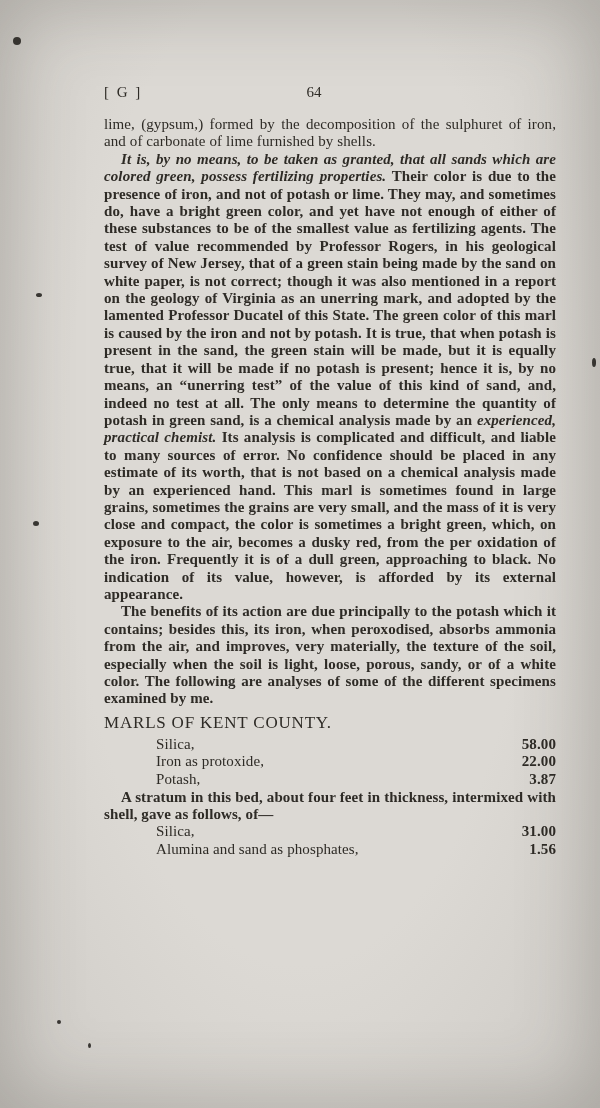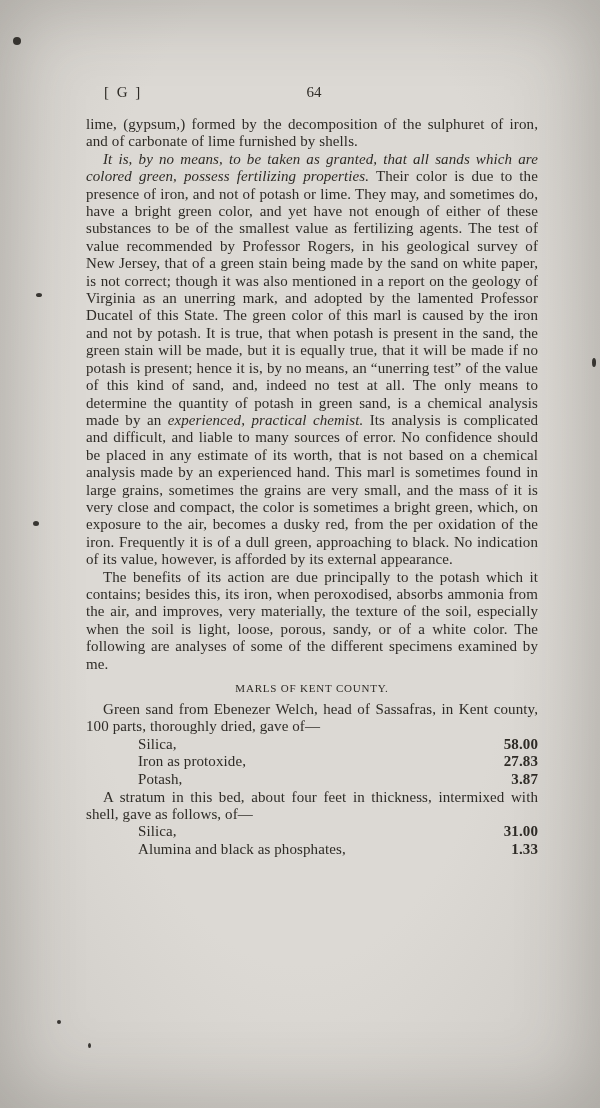--- a/index.html
+++ b/index.html
@@ -21,35 +21,35 @@
     left: 104px;
     width: 452px;
     height: 20px;
     font-size: 15px;
   }
   .sig { position: absolute; left: 0; top: 0; letter-spacing: 2px; }
   .pageno { position: absolute; left: 0; right: 32px; text-align: center; }
   .textblock {
     position: absolute;
     top: 116px;
-    left: 86px;
+    left: 104px;
     width: 452px;
     font-size: 15px;
     line-height: 17.4px;
     text-align: justify;
     letter-spacing: 0.1px;
   }
   .textblock p { margin: 0; }
-  p.indent { text-indent: 17px; }
+  p.indent { text-indent: 17px; font-weight: bold; }
   .it { font-style: italic; }
   h2.section-heading {
     margin: 5px 0 3px 0;
-    font-size: 11px;
+    font-size: 17px;
     font-weight: 500;
-    text-align: center;
+    text-align: left;
     letter-spacing: 0.8px;
     line-height: 20px;
   }
   .analysis-rows { margin: 0; }
   .analysis-row {
     display: flex;
     justify-content: space-between;
     padding-left: 52px;
     line-height: 17.6px;
   }
@@ -69,47 +69,46 @@
   <div class="textblock">
 
     <p><span>lime, (gypsum,) formed by the decomposition of the sulphuret of iron, and of carbonate of lime furnished by shells.</span></p>
 
     <p class="indent"><span class="it">It is, by no means, to be taken as granted, that all sands which are colored green, possess fertilizing properties.</span><span> Their color is due to the presence of iron, and not of potash or lime. They may, and sometimes do, have a bright green color, and yet have not enough of either of these substances to be of the smallest value as fertilizing agents. The test of value recommended by Professor Rogers, in his geological survey of New Jersey, that of a green stain being made by the sand on white paper, is not correct; though it was also mentioned in a report on the geology of Virginia as an unerring mark, and adopted by the lamented Professor Ducatel of this State. The green color of this marl is caused by the iron and not by potash. It is true, that when potash is present in the sand, the green stain will be made, but it is equally true, that it will be made if no potash is present; hence it is, by no means, an “unerring test” of the value of this kind of sand, and, indeed no test at all. The only means to determine the quantity of potash in green sand, is a chemical analysis made by an </span><span class="it">experienced, practical chemist.</span><span> Its analysis is complicated and difficult, and liable to many sources of error. No confidence should be placed in any estimate of its worth, that is not based on a chemical analysis made by an experienced hand. This marl is sometimes found in large grains, sometimes the grains are very small, and the mass of it is very close and compact, the color is sometimes a bright green, which, on exposure to the air, becomes a dusky red, from the per oxidation of the iron. Frequently it is of a dull green, approaching to black. No indication of its value, however, is afforded by its external appearance.</span></p>
 
     <p class="indent"><span>The benefits of its action are due principally to the potash which it contains; besides this, its iron, when peroxodised, absorbs ammonia from the air, and improves, very materially, the texture of the soil, especially when the soil is light, loose, porous, sandy, or of a white color. The following are analyses of some of the different specimens examined by me.</span></p>
 
     <h2 class="section-heading">MARLS OF KENT COUNTY.</h2>
 
-    <p class="indent"><span>Green sand from Ebenezer Welch, head of Sassafras, in Kent county, 100 parts, thoroughly dried, gave of—</span></p>
 
     <div class="analysis-rows">
       <div class="analysis-row">
           <span class="lbl">Silica,</span>
           <span class="val">58.00</span>
         </div>
       <div class="analysis-row">
           <span class="lbl">Iron as protoxide,</span>
-          <span class="val">27.83</span>
+          <span class="val">22.00</span>
         </div>
       <div class="analysis-row">
           <span class="lbl">Potash,</span>
           <span class="val">3.87</span>
         </div>
     </div>
 
     <p class="indent"><span>A stratum in this bed, about four feet in thickness, intermixed with shell, gave as follows, of—</span></p>
 
     <div class="analysis-rows">
       <div class="analysis-row">
           <span class="lbl">Silica,</span>
           <span class="val">31.00</span>
         </div>
       <div class="analysis-row">
-          <span class="lbl">Alumina and black as phosphates,</span>
-          <span class="val">1.33</span>
+          <span class="lbl">Alumina and sand as phosphates,</span>
+          <span class="val">1.56</span>
         </div>
     </div>
 
   </div>
 
   <div class="speck" style="left:13px; top:37px; width:8px; height:8px;"></div>
   <div class="speck" style="left:36px; top:293px; width:6px; height:4px;"></div>
   <div class="speck" style="left:33px; top:521px; width:6px; height:5px;"></div>
   <div class="speck" style="left:57px; top:1020px; width:4px; height:4px;"></div>
   <div class="speck" style="left:88px; top:1043px; width:3px; height:5px;"></div>

